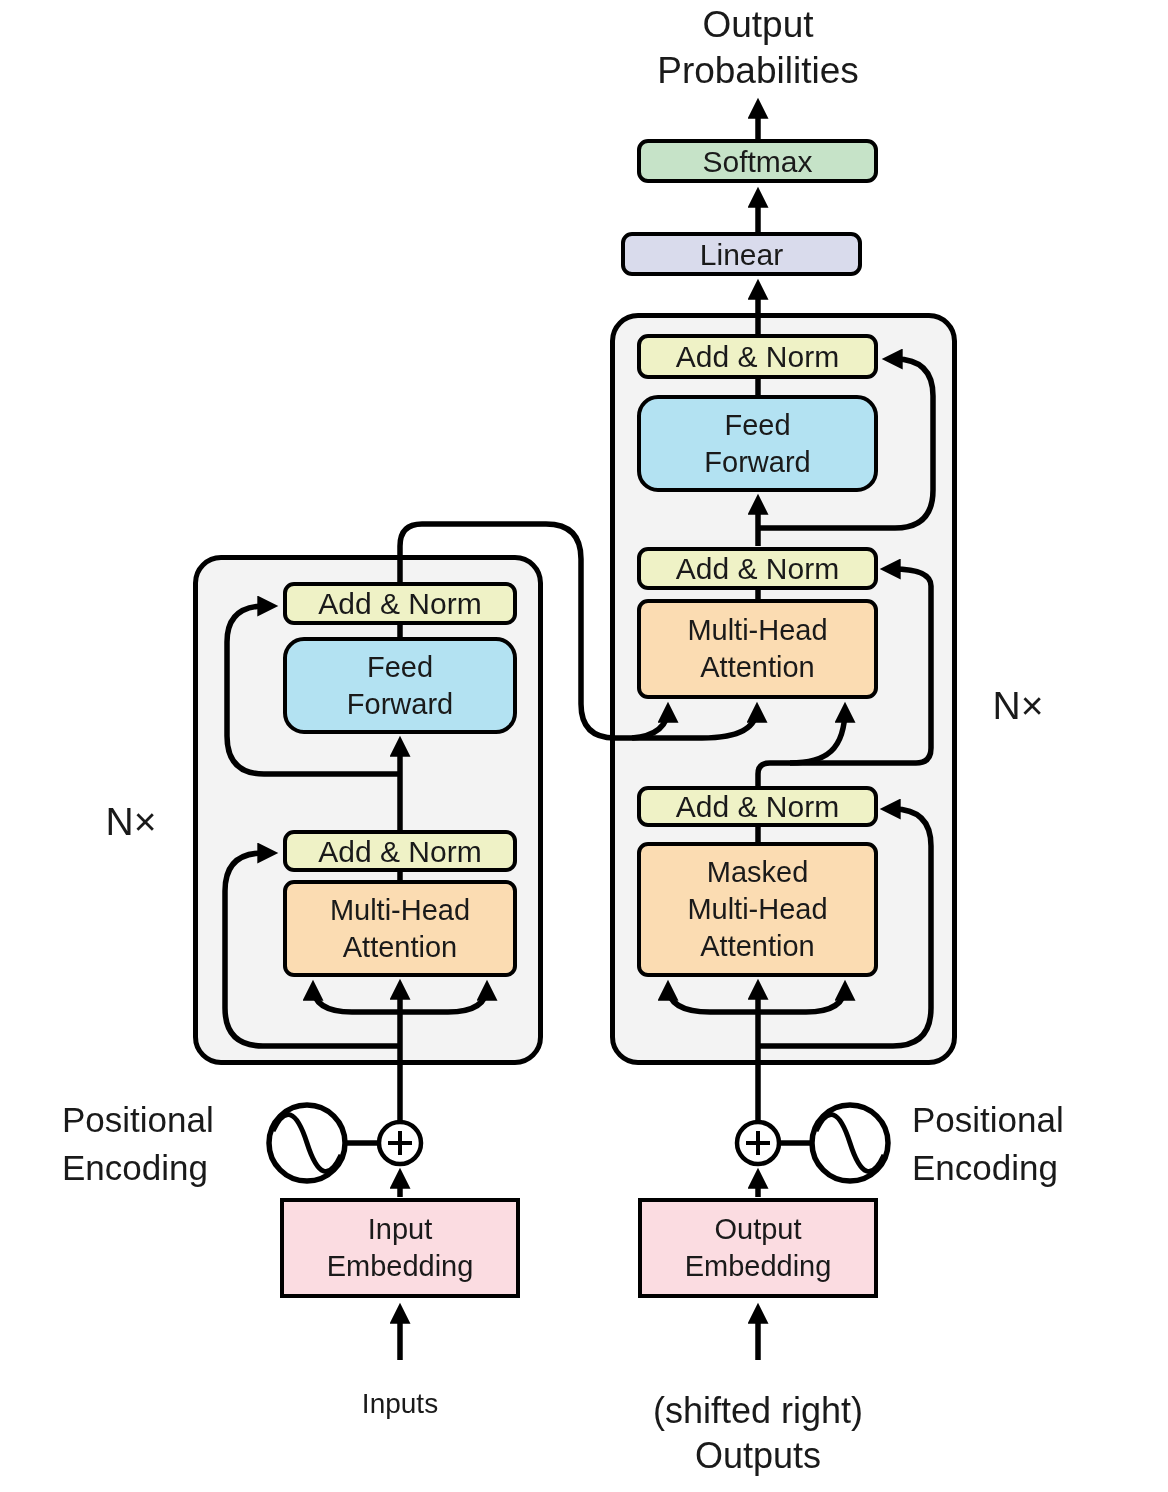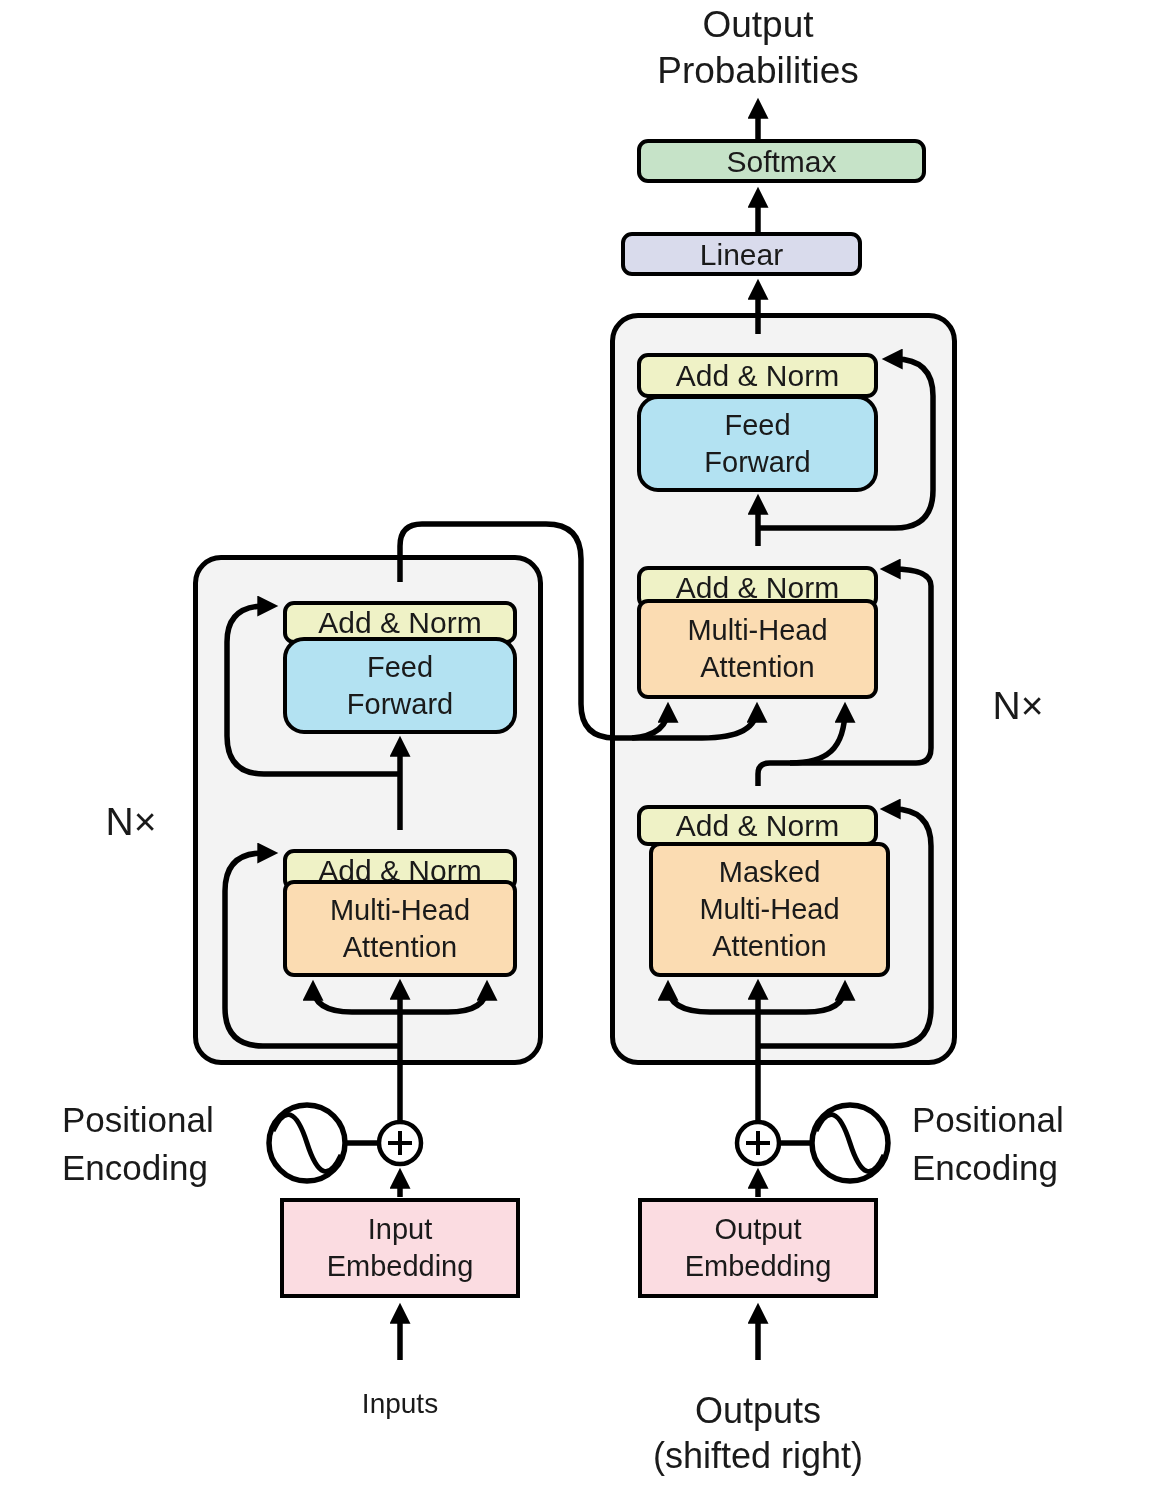--- a/index.html
+++ b/index.html
@@ -10,21 +10,21 @@
   .panel{
     position:absolute;box-sizing:border-box;background:var(--panel);
     border:5px solid #000;border-radius:28px;z-index:1;
   }
   svg.lines{position:absolute;left:0;top:0;z-index:2;}
   .box{
     position:absolute;box-sizing:border-box;border:4px solid #000;border-radius:11px;
     display:flex;flex-direction:column;align-items:center;justify-content:center;
     text-align:center;z-index:3;font-size:30px;line-height:37px;color:#1a1a1a;
   }
-  .an{background:var(--addnorm);margin-top:19px;}
+  .an{background:var(--addnorm);}
   .ff{background:var(--ff);border-radius:21px;}
   .mha{background:var(--mha);}
   .softmax{background:var(--softmax);}
   .linear{background:var(--linear);}
   .emb{background:var(--emb);border-radius:0;}
   .lbl{position:absolute;z-index:3;color:#1a1a1a;}
   .center{text-align:center;}
 </style>
 </head>
 <body>
@@ -90,21 +90,21 @@
       <path d="M816 1131 Q834 1093 850 1143 Q866 1193 884 1155" fill="none" stroke="#000" stroke-width="5"></path>
       <circle cx="758" cy="1143" r="21" fill="#fff" stroke="#000" stroke-width="4.5"></circle>
       <path d="M758 1131 V1155 M746 1143 H770" stroke="#000" stroke-width="4" fill="none"></path>
     </g>
   </svg>
 
   <div class="lbl center" style="left:558px;top:2px;width:400px;font-size:37px;line-height:46px;">
     <div>Output</div>
     <div>Probabilities</div>
   </div>
-  <div class="box softmax" style="left:637px;top:139px;width:289px;height:44px;">
+  <div class="box softmax" style="left:637px;top:139px;width:241px;height:44px;">
     <span>Softmax</span>
   </div>
   <div class="box linear" style="left:621px;top:232px;width:241px;height:44px;">
     <span>Linear</span>
   </div>
 
   <div class="box an" style="left:637px;top:334px;width:241px;height:45px;">
     <span>Add &amp; Norm</span>
   </div>
   <div class="box ff" style="left:637px;top:395px;width:241px;height:97px;font-size:29px;">
@@ -114,21 +114,21 @@
   <div class="box an" style="left:637px;top:547px;width:241px;height:43px;">
     <span>Add &amp; Norm</span>
   </div>
   <div class="box mha" style="left:637px;top:599px;width:241px;height:100px;font-size:29px;">
     <div>Multi-Head</div>
     <div>Attention</div>
   </div>
   <div class="box an" style="left:637px;top:786px;width:241px;height:41px;">
     <span>Add &amp; Norm</span>
   </div>
-  <div class="box mha" style="left:637px;top:842px;width:241px;height:135px;font-size:29px;margin-left:12px;">
+  <div class="box mha" style="left:637px;top:842px;width:241px;height:135px;font-size:29px;">
     <div>Masked</div>
     <div>Multi-Head</div>
     <div>Attention</div>
   </div>
 
   <div class="box an" style="left:283px;top:582px;width:234px;height:43px;">
     <span>Add &amp; Norm</span>
   </div>
   <div class="box ff" style="left:283px;top:637px;width:234px;height:97px;font-size:29px;">
     <div>Feed</div>
@@ -158,17 +158,17 @@
     <div>Positional</div>
     <div>Encoding</div>
   </div>
   <div class="lbl" style="left:912px;top:1096px;width:210px;font-size:35px;line-height:48px;">
     <div>Positional</div>
     <div>Encoding</div>
   </div>
 
   <div class="lbl center" style="left:300px;top:1388px;width:200px;font-size:28px;">Inputs</div>
   <div class="lbl center" style="left:628px;top:1388px;width:260px;font-size:36px;line-height:45px;">
+    <div>(shifted right)</div>
     <div>Outputs</div>
-    <div>(shifted right)</div>
   </div>
 
 </div>
 
 </body></html>

